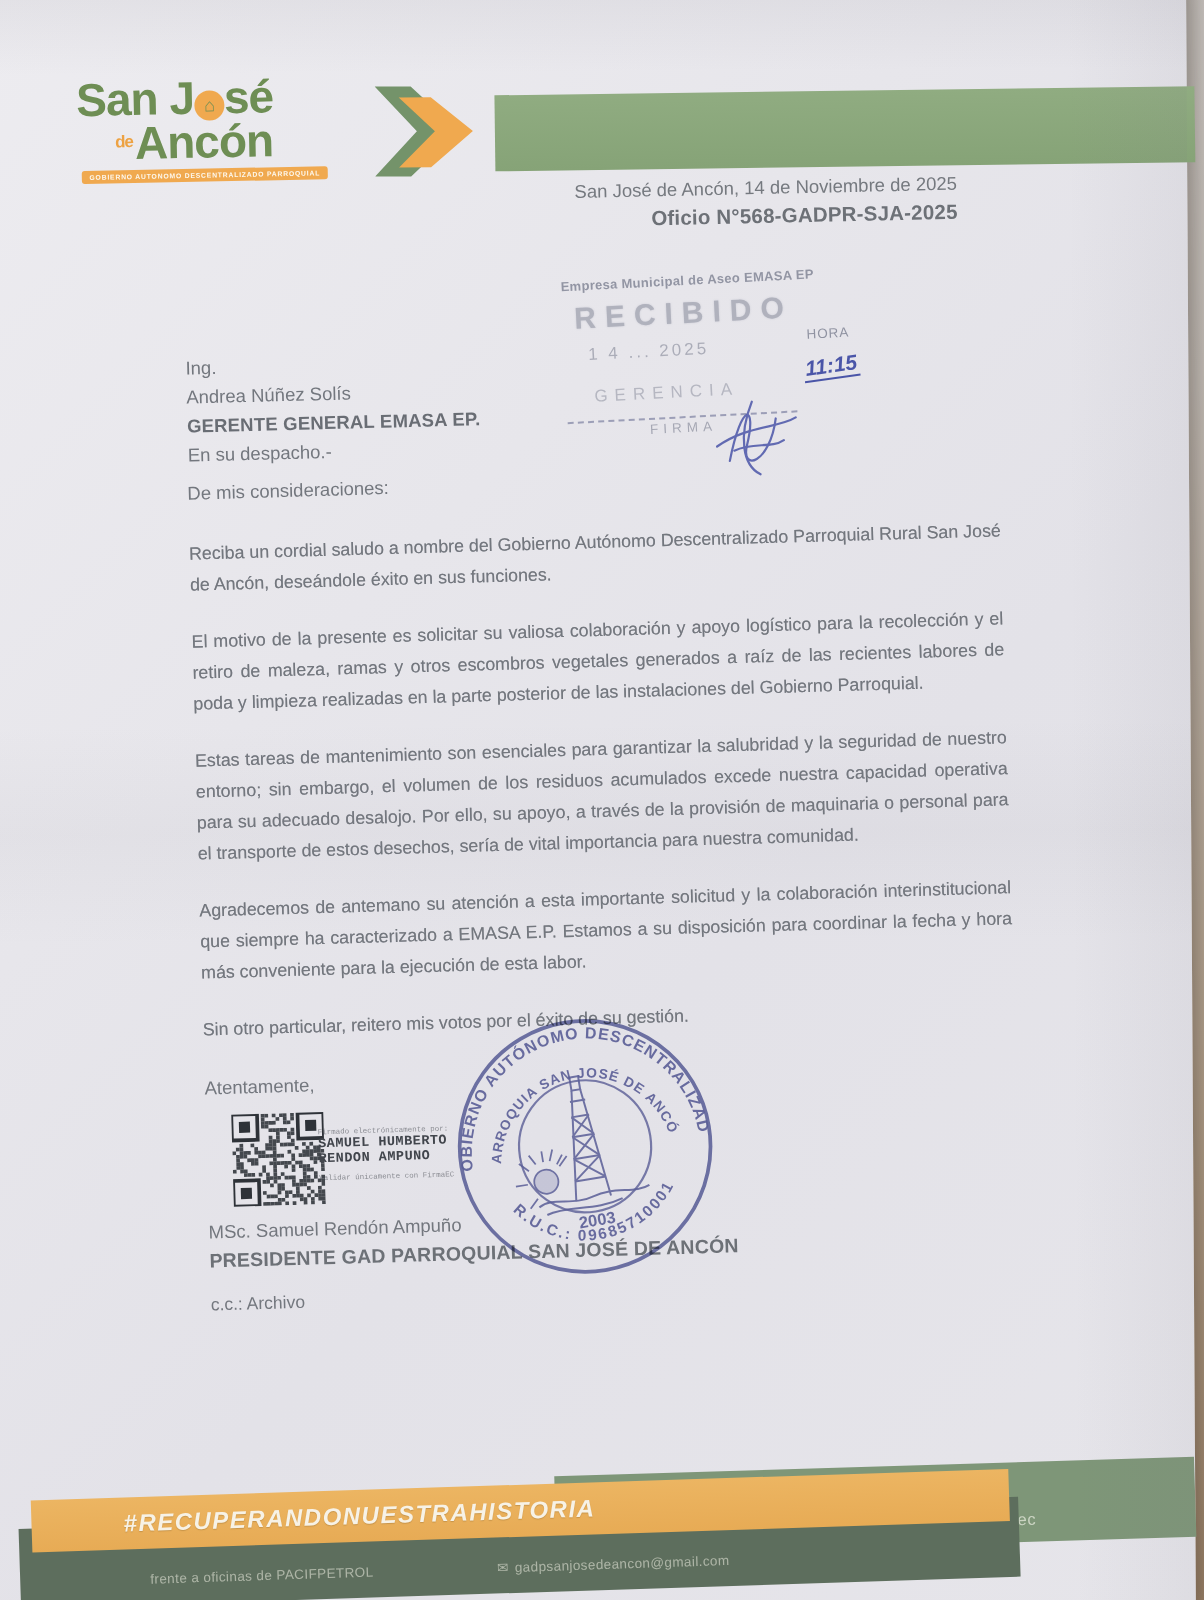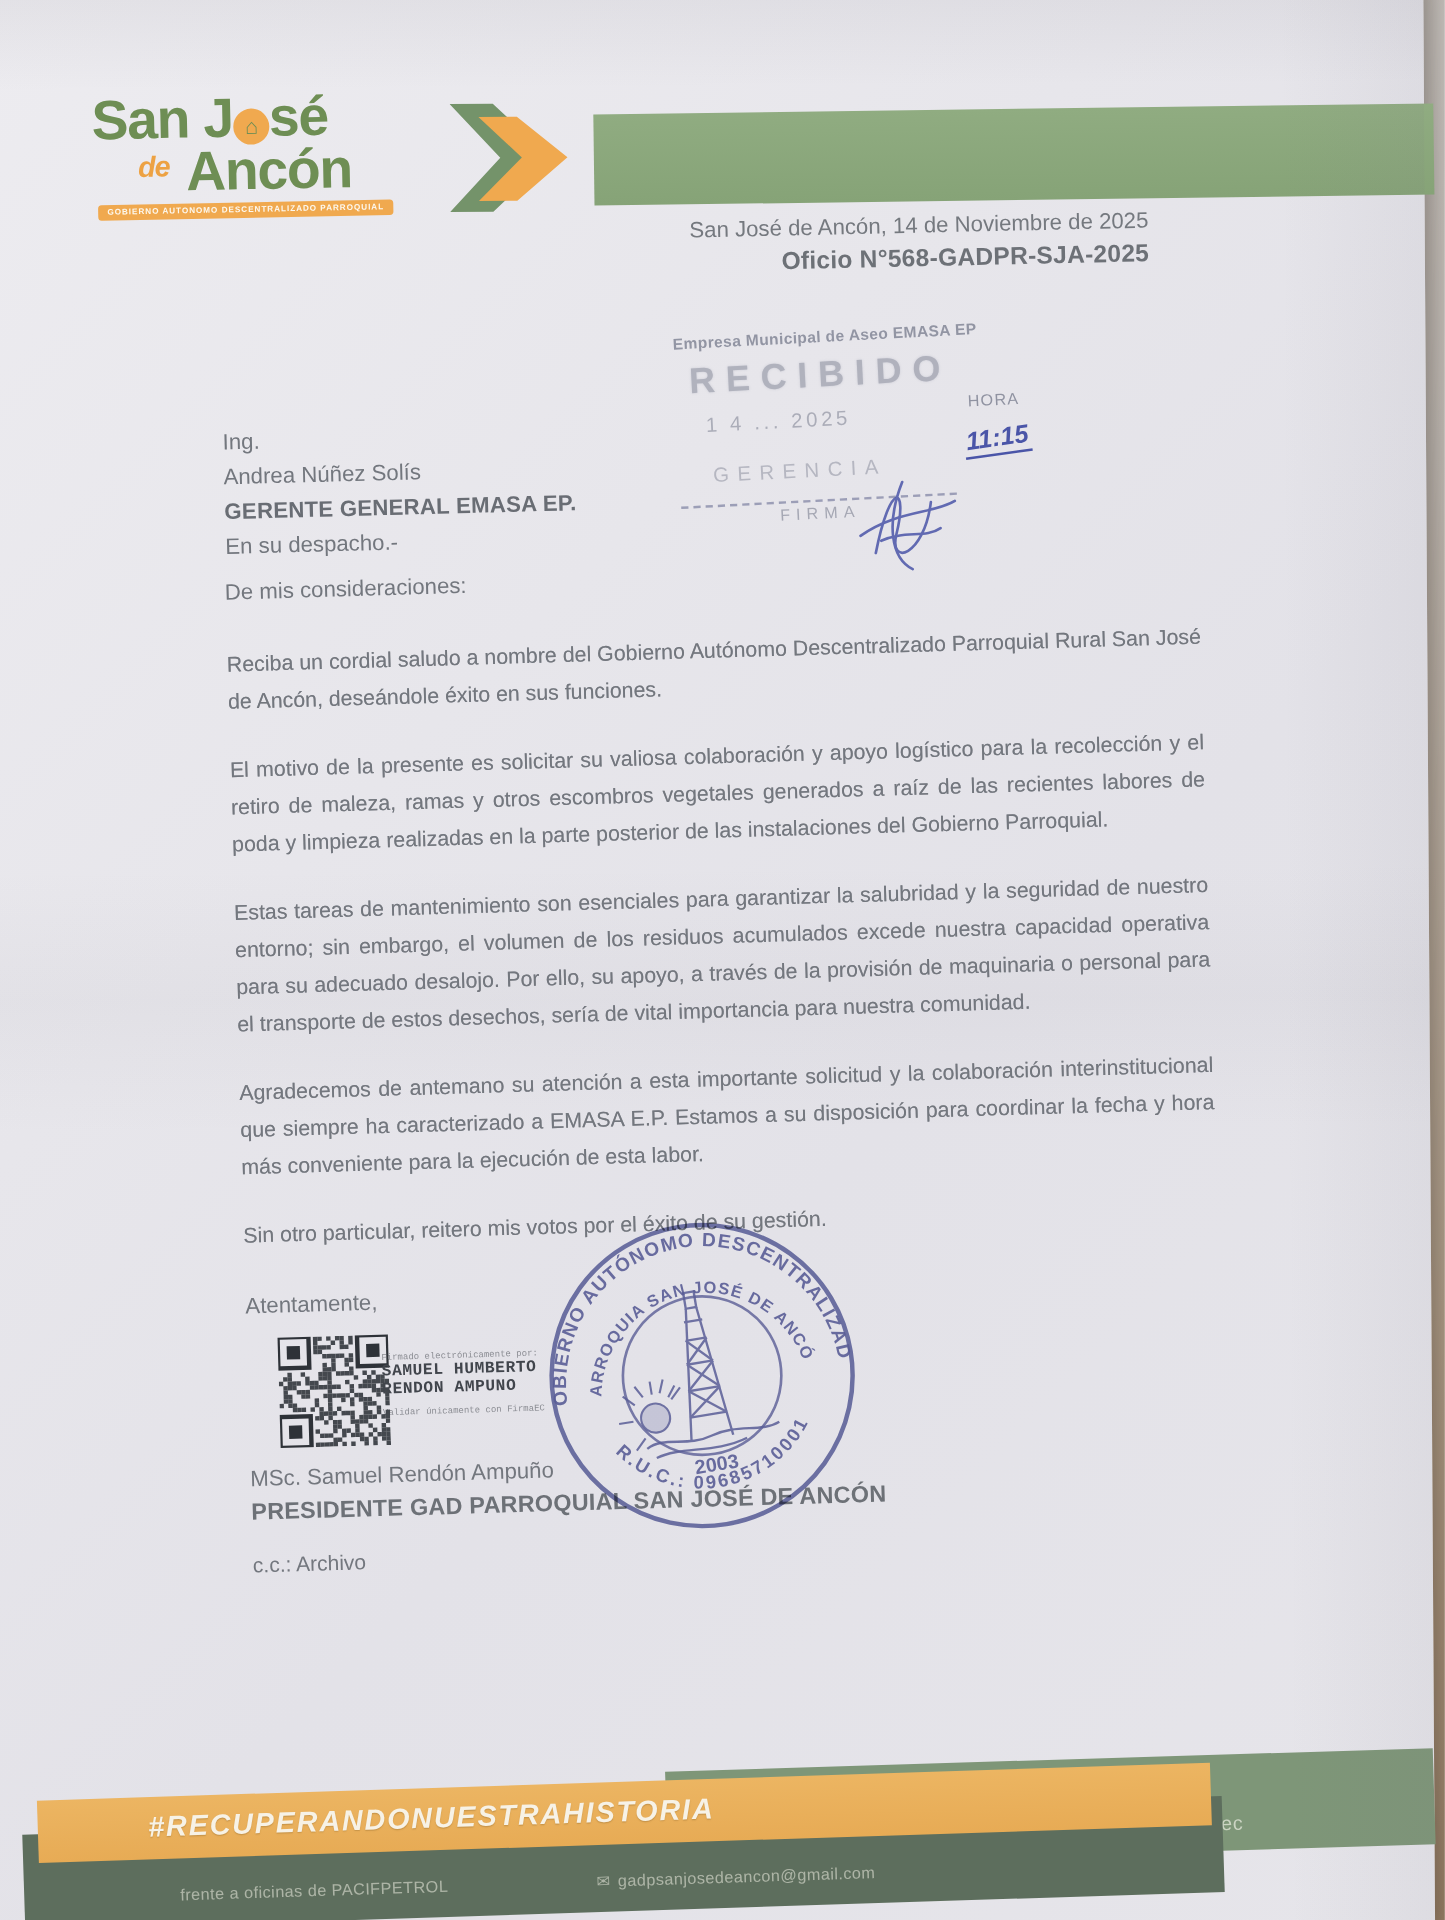--- a/index.html
+++ b/index.html
@@ -18,21 +18,21 @@
   .shade{position:absolute;pointer-events:none;}
   #shade-top{left:0;top:0;width:100%;height:90px;background:linear-gradient(180deg,rgba(120,118,130,.10),rgba(120,118,130,0));}
   #shade-mid{left:0;top:740px;width:100%;height:220px;background:linear-gradient(180deg,rgba(120,118,130,0),rgba(120,118,130,.05),rgba(120,118,130,0));}
   #shade-right{right:0;top:0;width:120px;height:100%;background:linear-gradient(90deg,rgba(120,118,130,0),rgba(120,118,130,.08));}
 
   
   #letterhead{position:absolute;left:92px;top:92px;width:1060px;height:110px;}
   #logo{position:absolute;left:0;top:0;width:250px;transform:rotate(-0.8deg);}
   .logo-line1{font-size:46px;font-weight:800;letter-spacing:-1px;color:#6e8e54;line-height:.92;}
   .logo-line2{font-size:46px;font-weight:800;letter-spacing:-1px;color:#6e8e54;line-height:.92;margin-left:38px;}
-  .logo-de{font-size:24px;font-weight:800;font-style:italic;color:#eda243;margin-right:14px;vertical-align:12px;}
+  .logo-de{font-size:17px;font-weight:800;color:#eda243;margin-right:2px;vertical-align:12px;}
   .logo-o{display:inline-block;width:30px;height:30px;background:#f0a94f;border-radius:50%;vertical-align:2px;text-align:center;line-height:30px;font-size:18px;color:#6e8e54;}
   #logo-banner{margin-top:6px;margin-left:4px;width:238px;background:#f0a94f;border-radius:3px;padding:3px 4px;
     font-size:6.8px;font-weight:700;letter-spacing:.8px;color:#fdf8ee;text-align:center;white-space:nowrap;overflow:hidden;}
   #header-arrows{position:absolute;left:298px;top:8px;}
   #header-bar{position:absolute;left:418px;top:18px;width:700px;height:76px;background:linear-gradient(180deg,#90ac81,#86a377);transform:rotate(-0.4deg);}
 
   
   #date-block{position:absolute;left:540px;top:196px;width:432px;text-align:right;transform:rotate(-0.9deg);color:#75797f;}
   #date-line{font-size:18.5px;}
   #oficio-line{font-size:20.5px;font-weight:600;color:#6d7177;margin-top:5px;letter-spacing:.2px;}

